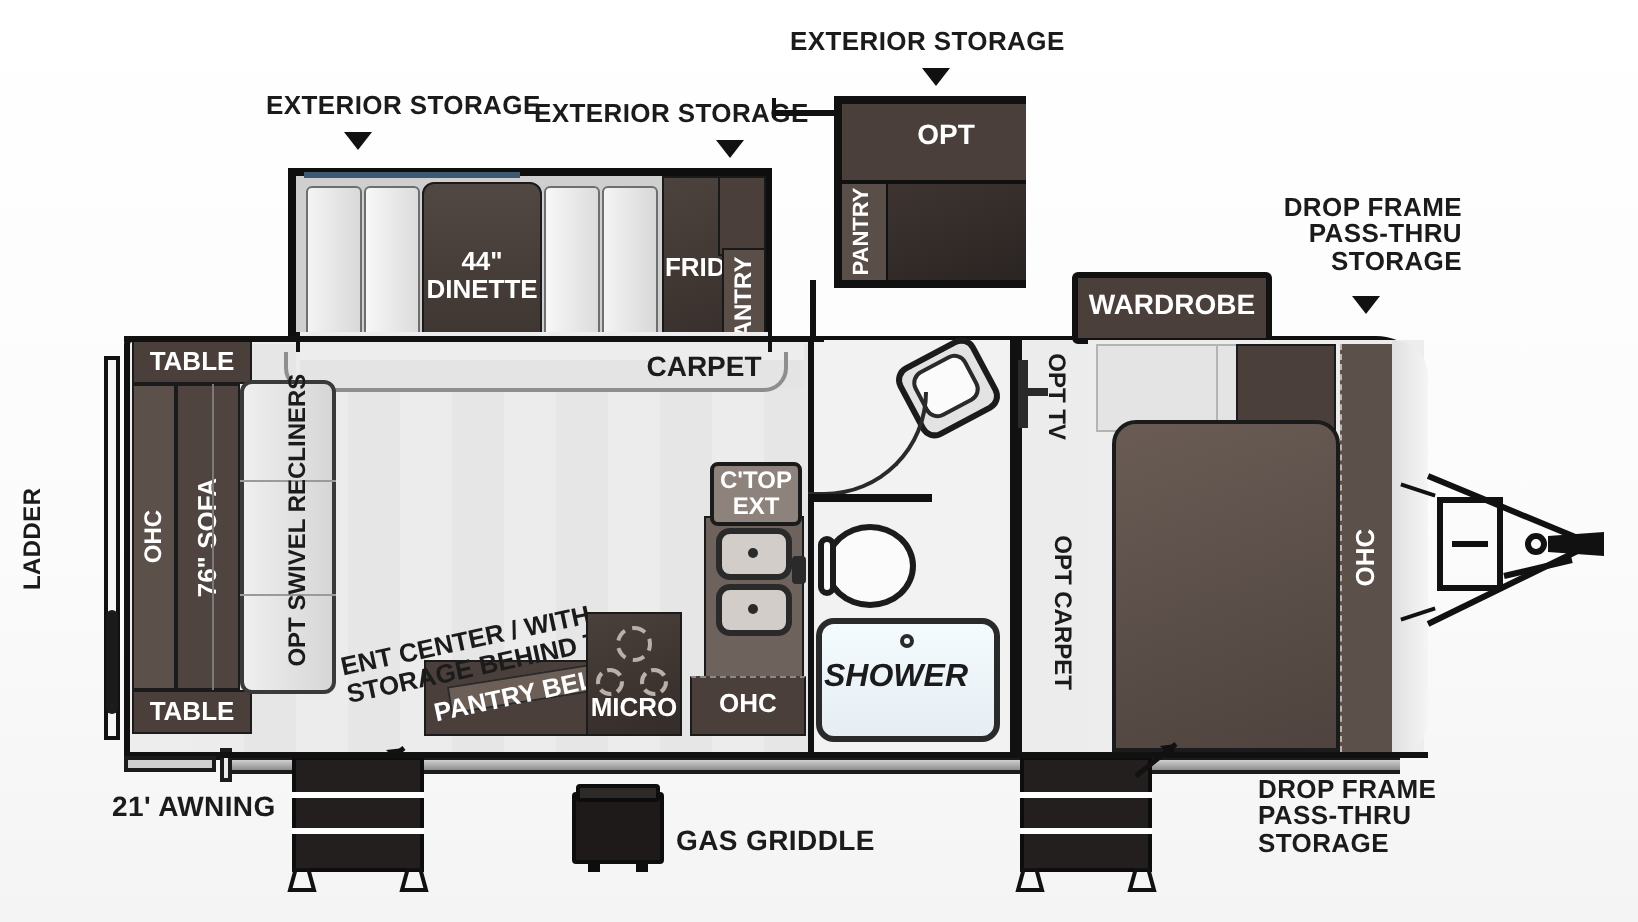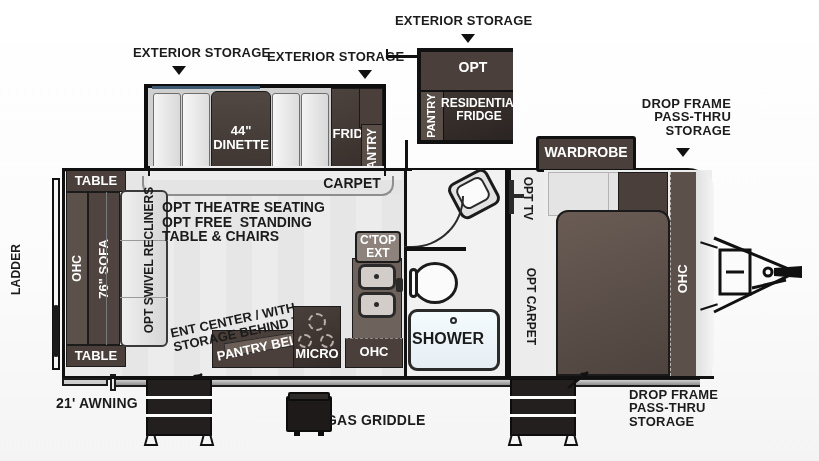--- a/index.html
+++ b/index.html
@@ -89,22 +89,20 @@
   <div class="lblw" style="left:347px;top:146px;width:50px;font-size:12px;transform:rotate(-90deg);">PANTRY</div>
 
   <div class="abs" style="left:417px;top:48px;width:96px;height:96px;background:#111;"></div>
   <div class="abs" style="left:421px;top:52px;width:92px;height:40px;background:#4a3f3a;border-bottom:2px solid #111;"></div>
   <div class="lblw" style="left:438px;top:60px;width:70px;font-size:14px;">OPT</div>
 
   <div class="abs" style="left:421px;top:92px;width:22px;height:48px;background:#5a4e48;"></div>
   <div class="lblw" style="left:408px;top:110px;width:48px;font-size:11px;transform:rotate(-90deg);">PANTRY</div>
 
   <div class="abs" style="left:444px;top:92px;width:69px;height:48px;background:linear-gradient(160deg,#3e3531,#2a2422);"></div>
-  <div class="lblw" style="left:441px;top:97px;width:76px;font-size:12px;">RESIDENTIAL
-FRIDGE</div>
 
   <div class="hairline" style="left:386px;top:55px;width:34px;height:3px;"></div>
   <div class="hairline" style="left:386px;top:49px;width:2px;height:10px;"></div>
 
   <div class="abs" style="left:405px;top:140px;width:14px;height:38px;border-left:3px solid #111;border-bottom:3px solid #111;border-bottom-left-radius:10px;"></div>
 
   <div class="abs" style="left:62px;top:168px;width:652px;height:212px;border:3px solid #101010;background:#ededed;border-radius:4px 26px 26px 4px;"></div>
 
   <div class="floor" style="left:96px;top:172px;width:310px;height:204px;"></div>
 
@@ -130,23 +128,20 @@
   <div class="abs" style="left:88px;top:192px;width:32px;height:153px;background:#4f443f;border:1px solid #1b1b1b;"></div>
   <div class="lblw" style="left:74px;top:262px;width:60px;font-size:13px;transform:rotate(-90deg);">76" SOFA</div>
 
   <div class="abs" style="left:120px;top:190px;width:48px;height:157px;background:linear-gradient(90deg,#efefef,#d6d6d6);border:2px solid #3a3a3a;border-radius:6px;"></div>
   <div class="hairline" style="left:120px;top:240px;width:48px;height:1px;background:#9a9a9a;"></div>
   <div class="hairline" style="left:120px;top:297px;width:48px;height:1px;background:#9a9a9a;"></div>
   <div class="lbld" style="left:84px;top:262px;width:130px;font-size:12px;transform:rotate(-90deg);">OPT SWIVEL RECLINERS</div>
 
   <div class="hairline" style="left:106px;top:192px;width:1px;height:153px;background:#7a7a7a;"></div>
 
-  <div class="lbld" style="left:162px;top:200px;width:205px;font-size:14px;text-align:left;">OPT THEATRE SEATING
-OPT FREE  STANDING
-TABLE &amp; CHAIRS</div>
 
   <div class="abs" style="left:212px;top:330px;width:122px;height:38px;background:#4a3f3a;border:1px solid #1b1b1b;"></div>
   <div class="abs" style="left:224px;top:337px;width:80px;height:14px;background:#6b5f58;border:1px solid #2a2a2a;transform:rotate(-9deg);"></div>
   <div class="lbld" style="left:170px;top:307px;width:190px;font-size:13px;transform:rotate(-12deg);text-align:left;">ENT CENTER / WITH
 STORAGE BEHIND TV</div>
   <div class="lblw" style="left:198px;top:339px;width:140px;font-size:13px;transform:rotate(-12deg);">PANTRY BELOW</div>
 
   <div class="abs" style="left:293px;top:306px;width:48px;height:62px;background:linear-gradient(160deg,#4a403b,#342c29);border:1px solid #1b1b1b;"></div>
 
   <div class="abs" style="left:308px;top:313px;width:18px;height:18px;border-radius:50%;border:2px dashed #b9b0aa;"></div>
@@ -175,21 +170,21 @@
   <div class="abs" style="left:458px;top:180px;width:30px;height:26px;background:#fbfbfb;border:2px solid #2a2a2a;border-radius:7px;transform:rotate(-28deg);"></div>
 
   <div class="abs" style="left:404px;top:196px;width:60px;height:52px;border-right:2px solid #2a2a2a;border-bottom:2px solid #2a2a2a;border-bottom-right-radius:58px;background:transparent;"></div>
   <div class="hairline" style="left:404px;top:247px;width:62px;height:4px;"></div>
 
   <div class="abs" style="left:412px;top:262px;width:46px;height:42px;background:#fbfbfb;border:3px solid #1b1b1b;border-radius:50%;"></div>
   <div class="abs" style="left:409px;top:268px;width:9px;height:30px;background:#fbfbfb;border:3px solid #1b1b1b;border-radius:5px;"></div>
 
   <div class="abs" style="left:408px;top:309px;width:92px;height:62px;background:linear-gradient(180deg,#f4fbff,#e6eef3);border:3px solid #2a2a2a;border-radius:9px;"></div>
   <div class="abs" style="left:450px;top:317px;width:7px;height:7px;border-radius:50%;border:2px solid #2a2a2a;"></div>
-  <div class="lbld" style="left:408px;top:331px;width:80px;font-size:16px;">SHOWER</div>
+  <div class="lbld" style="left:408px;top:331px;width:80px;font-size:16px;font-style:italic;">SHOWER</div>
 
   <div class="abs" style="left:508px;top:170px;width:36px;height:208px;background:#ececec;border-left:3px solid #111;"></div>
 
   <div class="abs" style="left:509px;top:180px;width:5px;height:34px;background:#2a2a2a;"></div>
   <div class="abs" style="left:512px;top:194px;width:12px;height:4px;background:#2a2a2a;"></div>
   <div class="lbld" style="left:500px;top:192px;width:56px;font-size:12px;transform:rotate(90deg);">OPT TV</div>
   <div class="lbld" style="left:487px;top:300px;width:88px;font-size:12px;transform:rotate(90deg);">OPT CARPET</div>
 
   <div class="abs" style="left:536px;top:136px;width:100px;height:36px;background:#4a3f3a;border:3px solid #111;border-radius:3px;"></div>
   <div class="lblw" style="left:536px;top:145px;width:100px;font-size:14px;">WARDROBE</div>
@@ -244,19 +239,19 @@
   </svg>
   <svg class="abs" style="left:566px;top:370px;width:26px;height:20px;overflow:visible;" viewBox="0 0 26 20">
     <line x1="2" y1="18" x2="22" y2="2" stroke="#111" stroke-width="2.5"></line>
     <path d="M22 2 L14 3 L20 9 Z" fill="#111"></path>
   </svg>
 
   <div class="abs" style="left:286px;top:396px;width:46px;height:36px;background:#1d1a19;border:2px solid #0d0d0d;border-radius:2px;"></div>
   <div class="abs" style="left:288px;top:392px;width:42px;height:9px;background:#2e2a28;border:2px solid #0d0d0d;border-radius:2px;"></div>
   <div class="abs" style="left:294px;top:431px;width:6px;height:5px;background:#0d0d0d;"></div>
   <div class="abs" style="left:318px;top:431px;width:6px;height:5px;background:#0d0d0d;"></div>
-  <div class="lbl" style="left:326px;top:413px;font-size:14px;">GAS GRIDDLE</div>
+  <div class="lbl" style="left:338px;top:413px;font-size:14px;">GAS GRIDDLE</div>
 
   <div class="hairline" style="left:62px;top:376px;width:652px;height:3px;"></div>
   <div class="hairline" style="left:62px;top:168px;width:350px;height:3px;"></div>
   <div class="abs" style="left:62px;top:378px;width:46px;height:8px;background:#cfcfcf;border:2px solid #1b1b1b;"></div>
 
 </div>
 
 </body></html>

